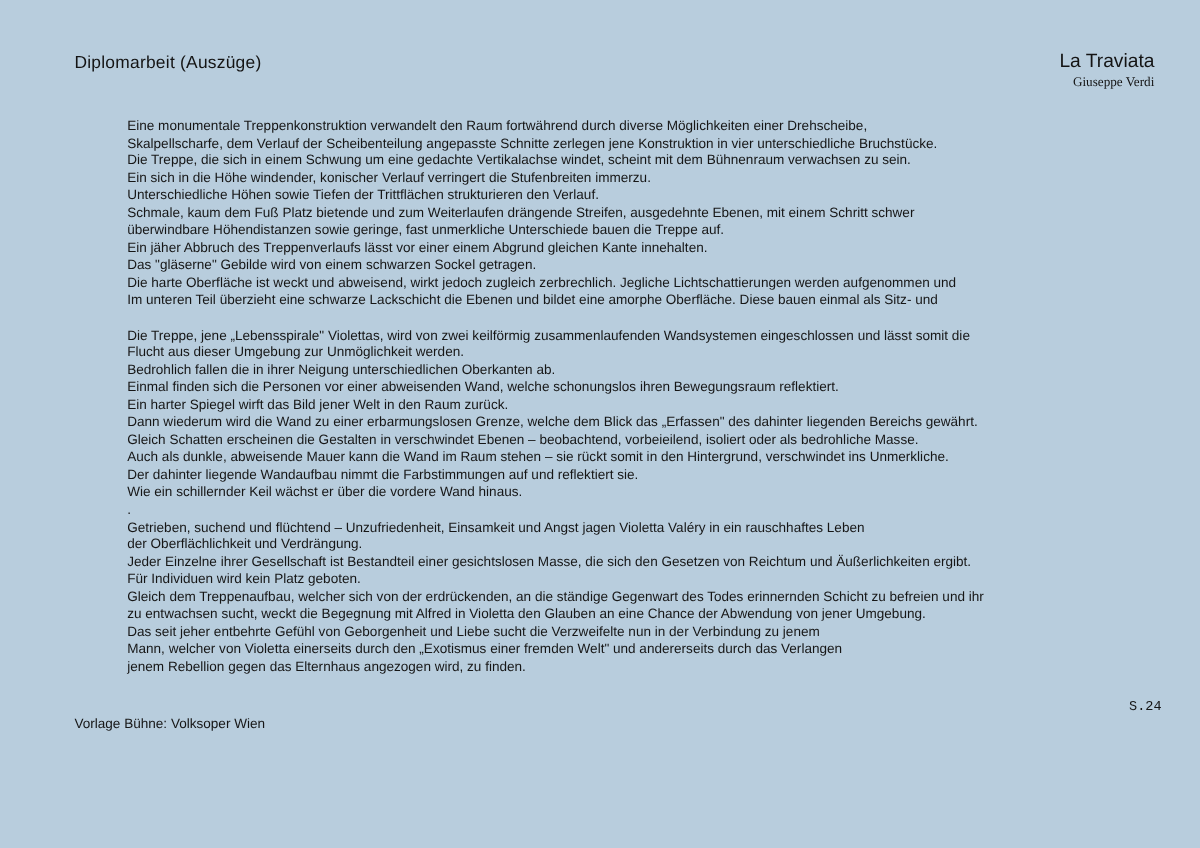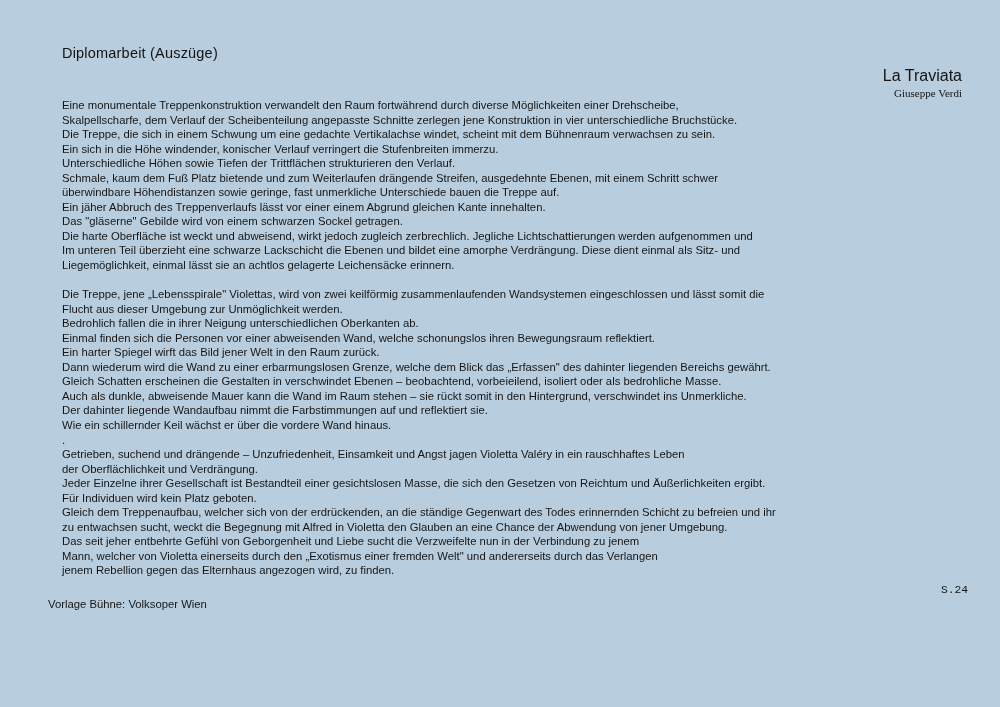--- a/index.html
+++ b/index.html
@@ -26,21 +26,20 @@
     top: 45px;
     font-size: 14.5px;
     letter-spacing: 0.2px;
     color: #141414;
   }
   .opera-block {
     position: absolute;
     right: 38px;
     top: 42px;
     text-align: right;
-    margin-top: 24px;
   }
   .opera-title {
     font-size: 16px;
     color: #141414;
     line-height: 1.2;
   }
   .opera-composer {
     font-size: 11px;
     color: #141414;
     line-height: 1.3;
@@ -57,24 +56,25 @@
     color: #161616;
   }
   .para {
     margin: 0 0 0 0;
   }
   .para-gap {
     height: 14.5px;
   }
   .line {
     white-space: pre-wrap;
+    margin-left: 44px;
   }
   .credit {
     position: absolute;
-    left: 48px;
+    left: 62px;
     top: 598px;
     font-size: 11.3px;
     color: #161616;
   }
   .page-number {
     position: absolute;
     right: 32px;
     bottom: 18px;
     font-size: 11.3px;
     color: #161616;
@@ -98,37 +98,36 @@
         <div class="line">Eine monumentale Treppenkonstruktion verwandelt den Raum fortwährend durch diverse Möglichkeiten einer Drehscheibe,</div>
         <div class="line">Skalpellscharfe, dem Verlauf der Scheibenteilung angepasste Schnitte zerlegen jene Konstruktion in vier unterschiedliche Bruchstücke.</div>
         <div class="line">Die Treppe, die sich in einem Schwung um eine gedachte Vertikalachse windet, scheint mit dem Bühnenraum verwachsen zu sein.</div>
         <div class="line">Ein sich in die Höhe windender, konischer Verlauf verringert die Stufenbreiten immerzu.</div>
         <div class="line">Unterschiedliche Höhen sowie Tiefen der Trittflächen strukturieren den Verlauf.</div>
         <div class="line">Schmale, kaum dem Fuß Platz bietende und zum Weiterlaufen drängende Streifen, ausgedehnte Ebenen, mit einem Schritt schwer</div>
         <div class="line">überwindbare Höhendistanzen sowie geringe, fast unmerkliche Unterschiede bauen die Treppe auf.</div>
         <div class="line">Ein jäher Abbruch des Treppenverlaufs lässt vor einer einem Abgrund gleichen Kante innehalten.</div>
         <div class="line">Das "gläserne" Gebilde wird von einem schwarzen Sockel getragen.</div>
         <div class="line">Die harte Oberfläche ist weckt und abweisend, wirkt jedoch zugleich zerbrechlich. Jegliche Lichtschattierungen werden aufgenommen und</div>
-        <div class="line">Im unteren Teil überzieht eine schwarze Lackschicht die Ebenen und bildet eine amorphe Verdrängung. Diese dient einmal als Sitz- und</div>
-        <div class="line">Liegemöglichkeit, einmal lässt sie an achtlos gelagerte Leichensäcke erinnern.</div>
+        <div class="line">Im unteren Teil überzieht eine schwarze Lackschicht die Ebenen und bildet eine amorphe Oberfläche. Diese bauen einmal als Sitz- und</div>
       </div>
     <div class="para-gap"></div>
     <div class="para" id="para2">
         <div class="line">Die Treppe, jene „Lebensspirale" Violettas, wird von zwei keilförmig zusammenlaufenden Wandsystemen eingeschlossen und lässt somit die</div>
         <div class="line">Flucht aus dieser Umgebung zur Unmöglichkeit werden.</div>
         <div class="line">Bedrohlich fallen die in ihrer Neigung unterschiedlichen Oberkanten ab.</div>
         <div class="line">Einmal finden sich die Personen vor einer abweisenden Wand, welche schonungslos ihren Bewegungsraum reflektiert.</div>
         <div class="line">Ein harter Spiegel wirft das Bild jener Welt in den Raum zurück.</div>
         <div class="line">Dann wiederum wird die Wand zu einer erbarmungslosen Grenze, welche dem Blick das „Erfassen" des dahinter liegenden Bereichs gewährt.</div>
         <div class="line">Gleich Schatten erscheinen die Gestalten in verschwindet Ebenen – beobachtend, vorbeieilend, isoliert oder als bedrohliche Masse.</div>
         <div class="line">Auch als dunkle, abweisende Mauer kann die Wand im Raum stehen – sie rückt somit in den Hintergrund, verschwindet ins Unmerkliche.</div>
         <div class="line">Der dahinter liegende Wandaufbau nimmt die Farbstimmungen auf und reflektiert sie.</div>
         <div class="line">Wie ein schillernder Keil wächst er über die vordere Wand hinaus.</div>
         <div class="line">.</div>
-        <div class="line">Getrieben, suchend und drängende – Unzufriedenheit, Einsamkeit und Angst jagen Violetta Valéry in ein rauschhaftes Leben</div>
+        <div class="line">Getrieben, suchend und flüchtend – Unzufriedenheit, Einsamkeit und Angst jagen Violetta Valéry in ein rauschhaftes Leben</div>
         <div class="line">der Oberflächlichkeit und Verdrängung.</div>
         <div class="line">Jeder Einzelne ihrer Gesellschaft ist Bestandteil einer gesichtslosen Masse, die sich den Gesetzen von Reichtum und Äußerlichkeiten ergibt.</div>
         <div class="line">Für Individuen wird kein Platz geboten.</div>
         <div class="line">Gleich dem Treppenaufbau, welcher sich von der erdrückenden, an die ständige Gegenwart des Todes erinnernden Schicht zu befreien und ihr</div>
         <div class="line">zu entwachsen sucht, weckt die Begegnung mit Alfred in Violetta den Glauben an eine Chance der Abwendung von jener Umgebung.</div>
         <div class="line">Das seit jeher entbehrte Gefühl von Geborgenheit und Liebe sucht die Verzweifelte nun in der Verbindung zu jenem</div>
         <div class="line">Mann, welcher von Violetta einerseits durch den „Exotismus einer fremden Welt" und andererseits durch das Verlangen</div>
         <div class="line">jenem Rebellion gegen das Elternhaus angezogen wird, zu finden.</div>
       </div>
   </div>

